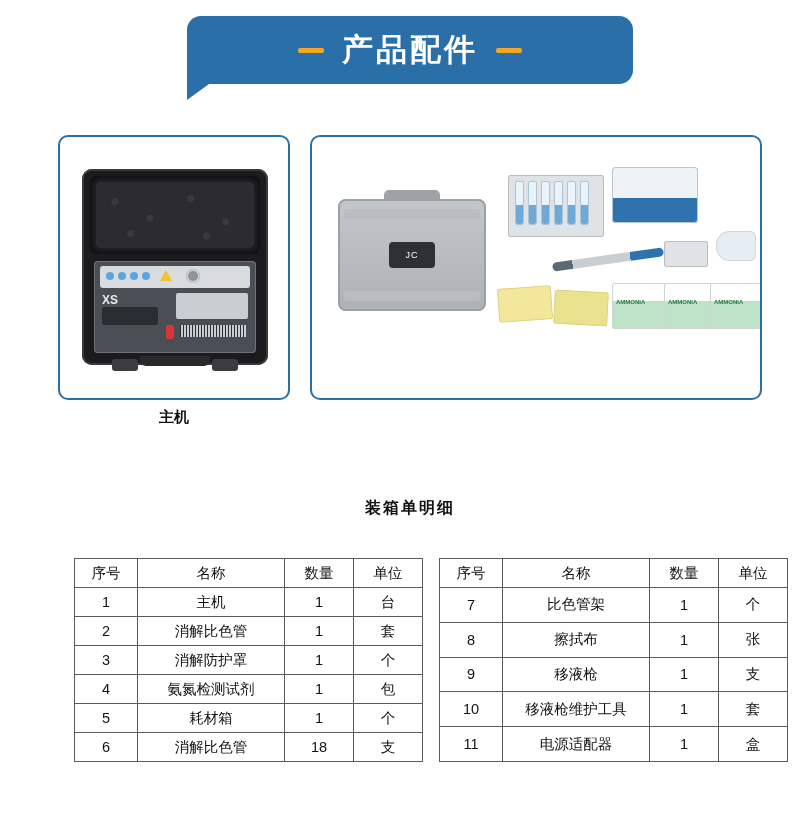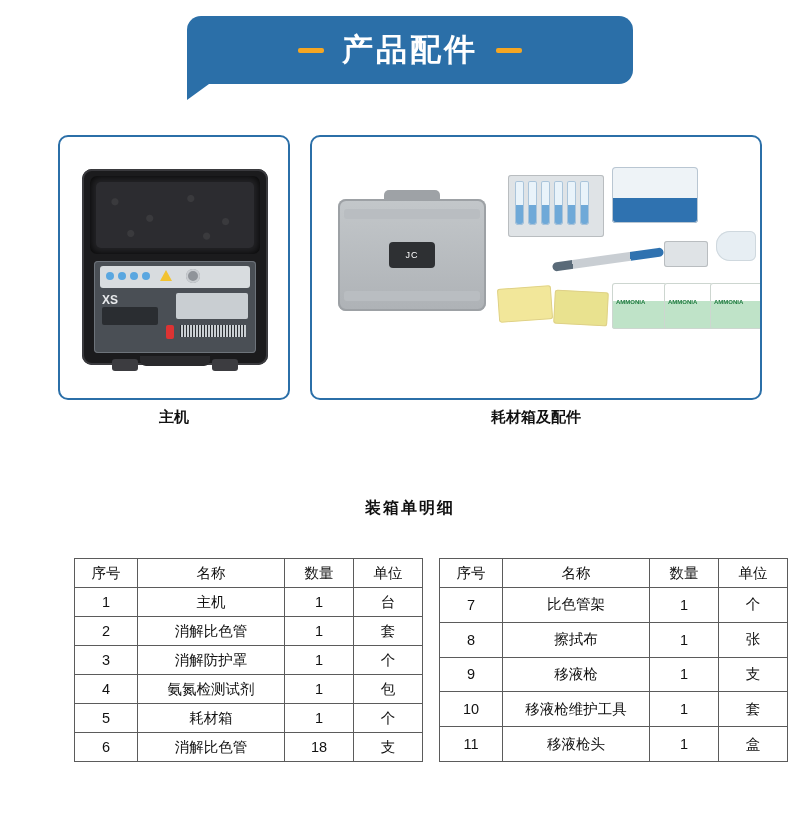--- a/index.html
+++ b/index.html
@@ -403,21 +403,20 @@
         </div>
         <div class="pouch p3">
           <span class="pl">AMMONIA</span>
         </div>
       </div>
     </div>
   </div>
 
   <div class="caption-row">
     <div class="caption cap-left">主机</div>
-    <div class="caption cap-right">耗材箱及配件</div>
   </div>
 
   <div class="section-title">装箱单明细</div>
 
   <div class="tables">
     <div class="tbl-row">
 
       <table class="half">
         <thead>
           <tr>
@@ -496,21 +495,21 @@
             <td>支</td>
           </tr>
           <tr>
             <td>10</td>
             <td>移液枪维护工具</td>
             <td>1</td>
             <td>套</td>
           </tr>
           <tr>
             <td>11</td>
-            <td>移液枪头</td>
+            <td>电源适配器</td>
             <td>1</td>
             <td>盒</td>
           </tr>
         </tbody>
       </table>
     </div>
 
   </div>
 
 </div>

